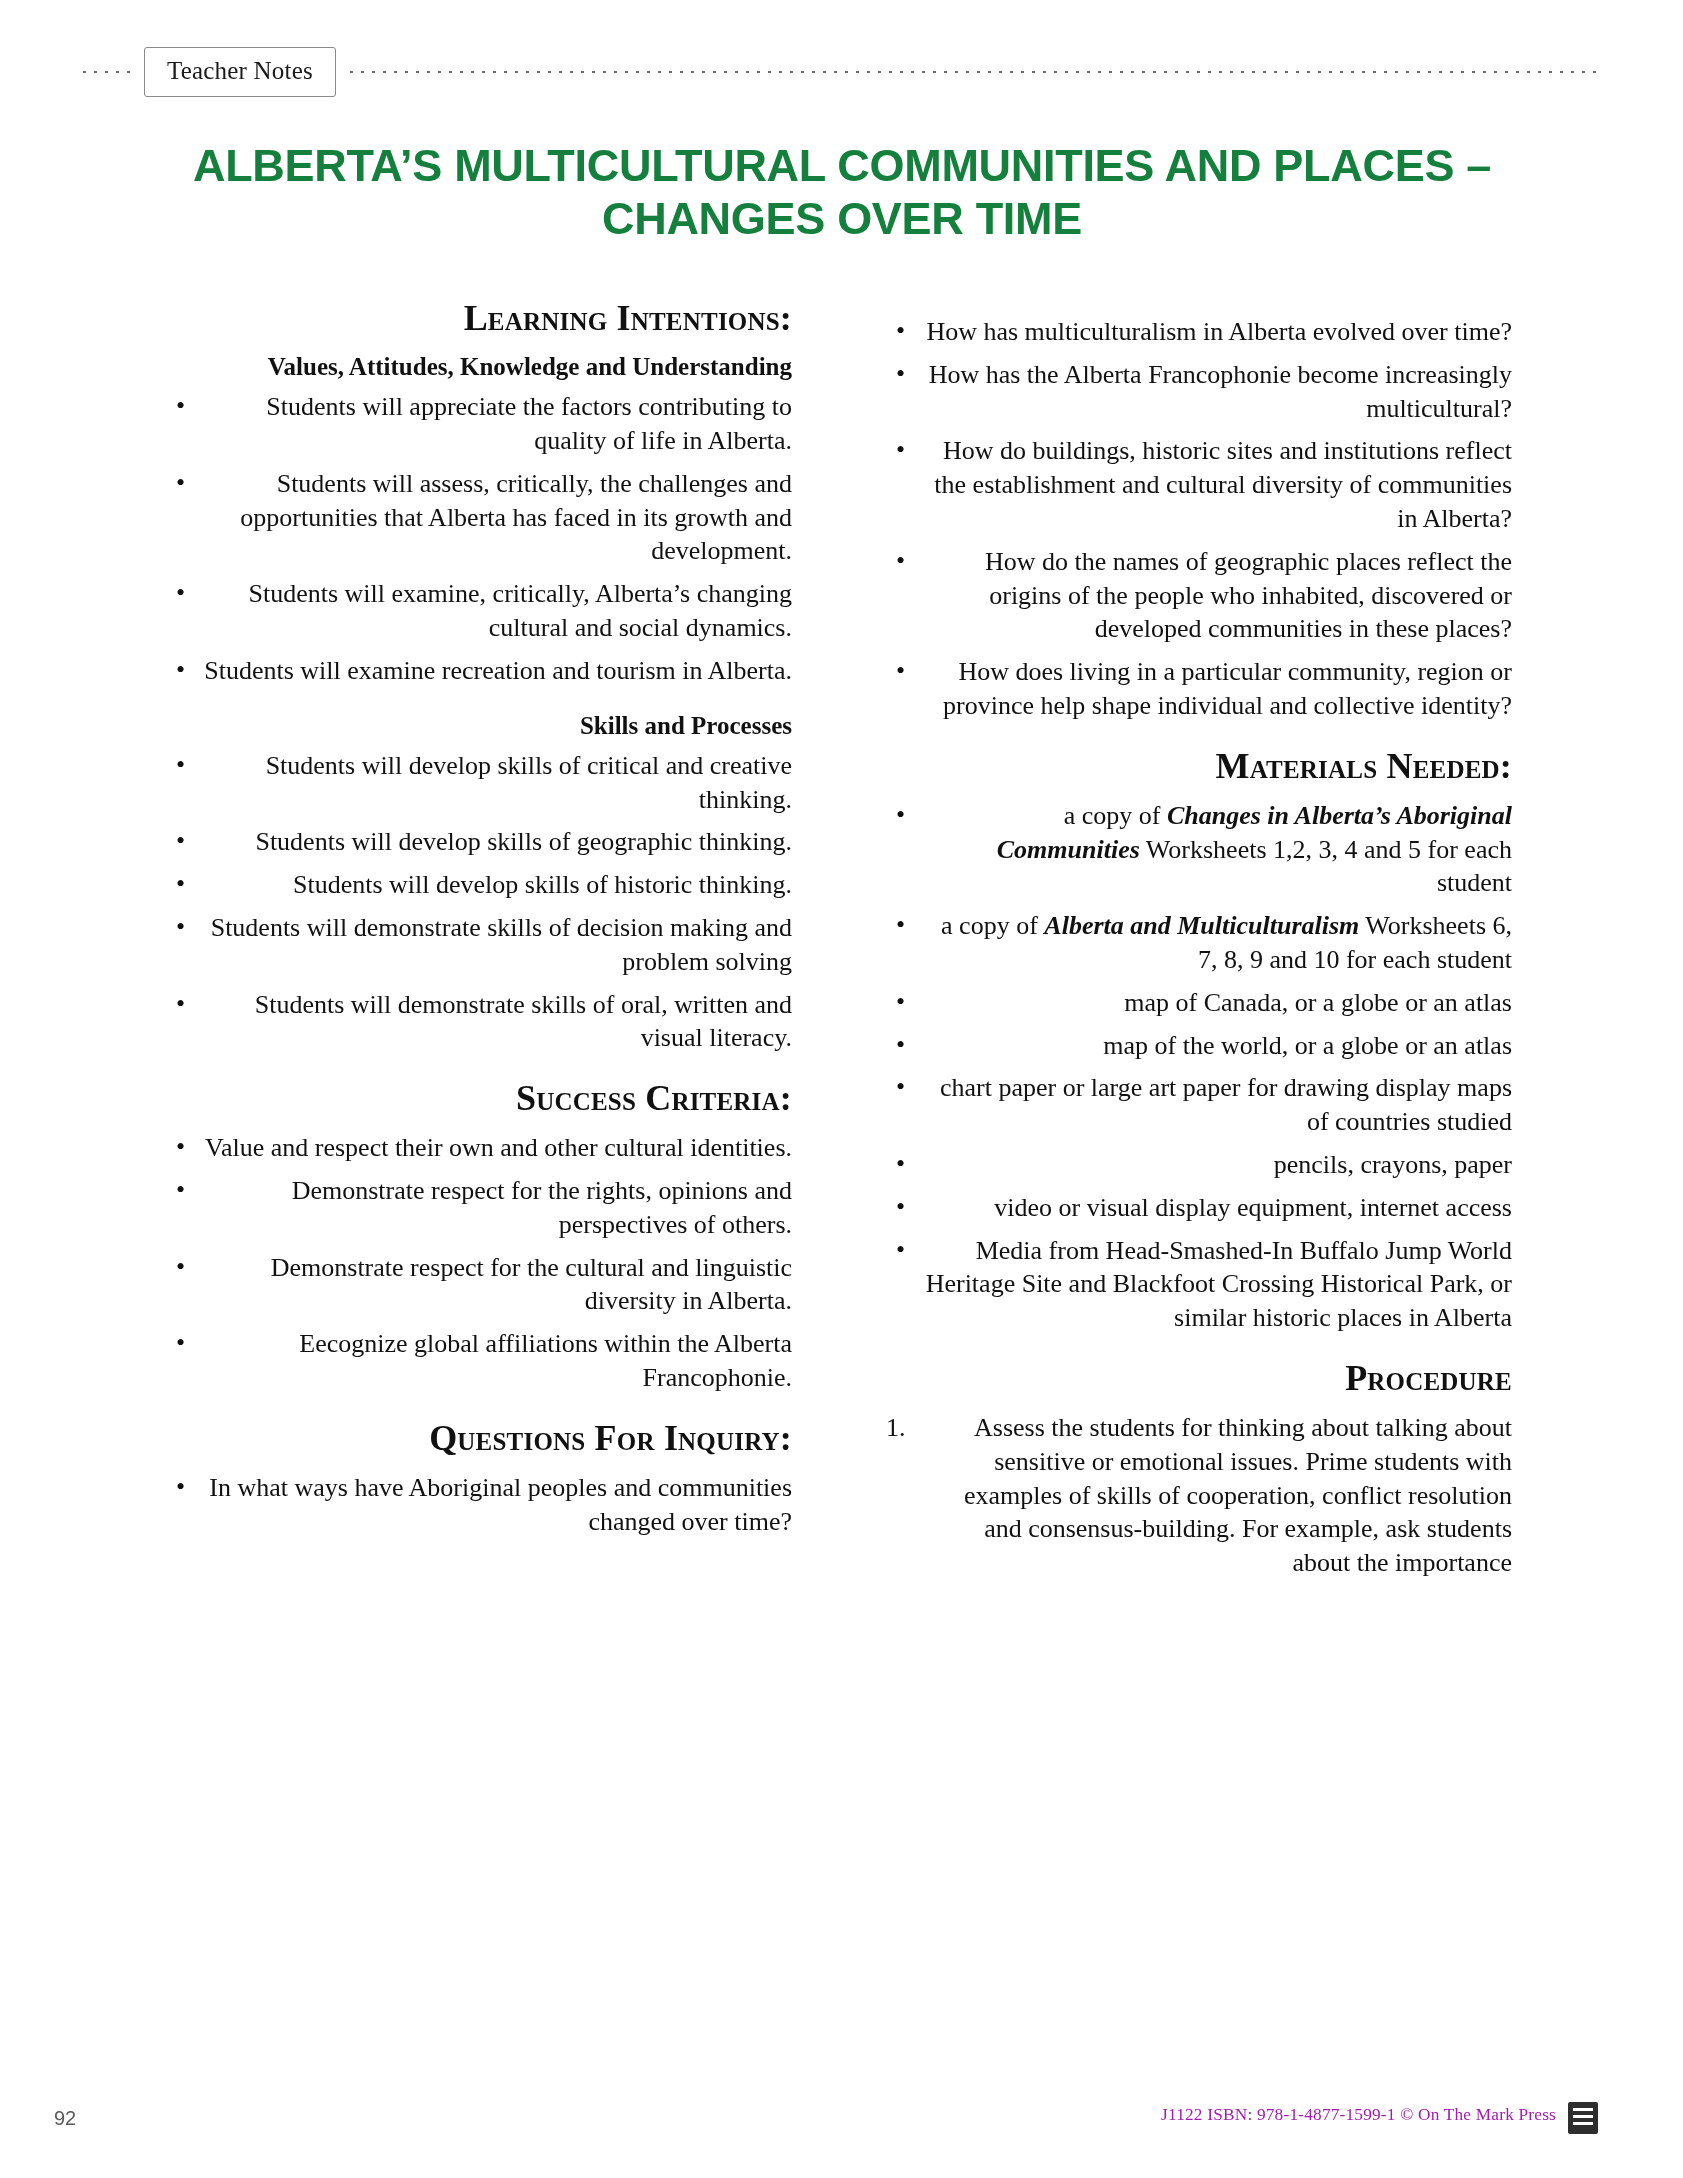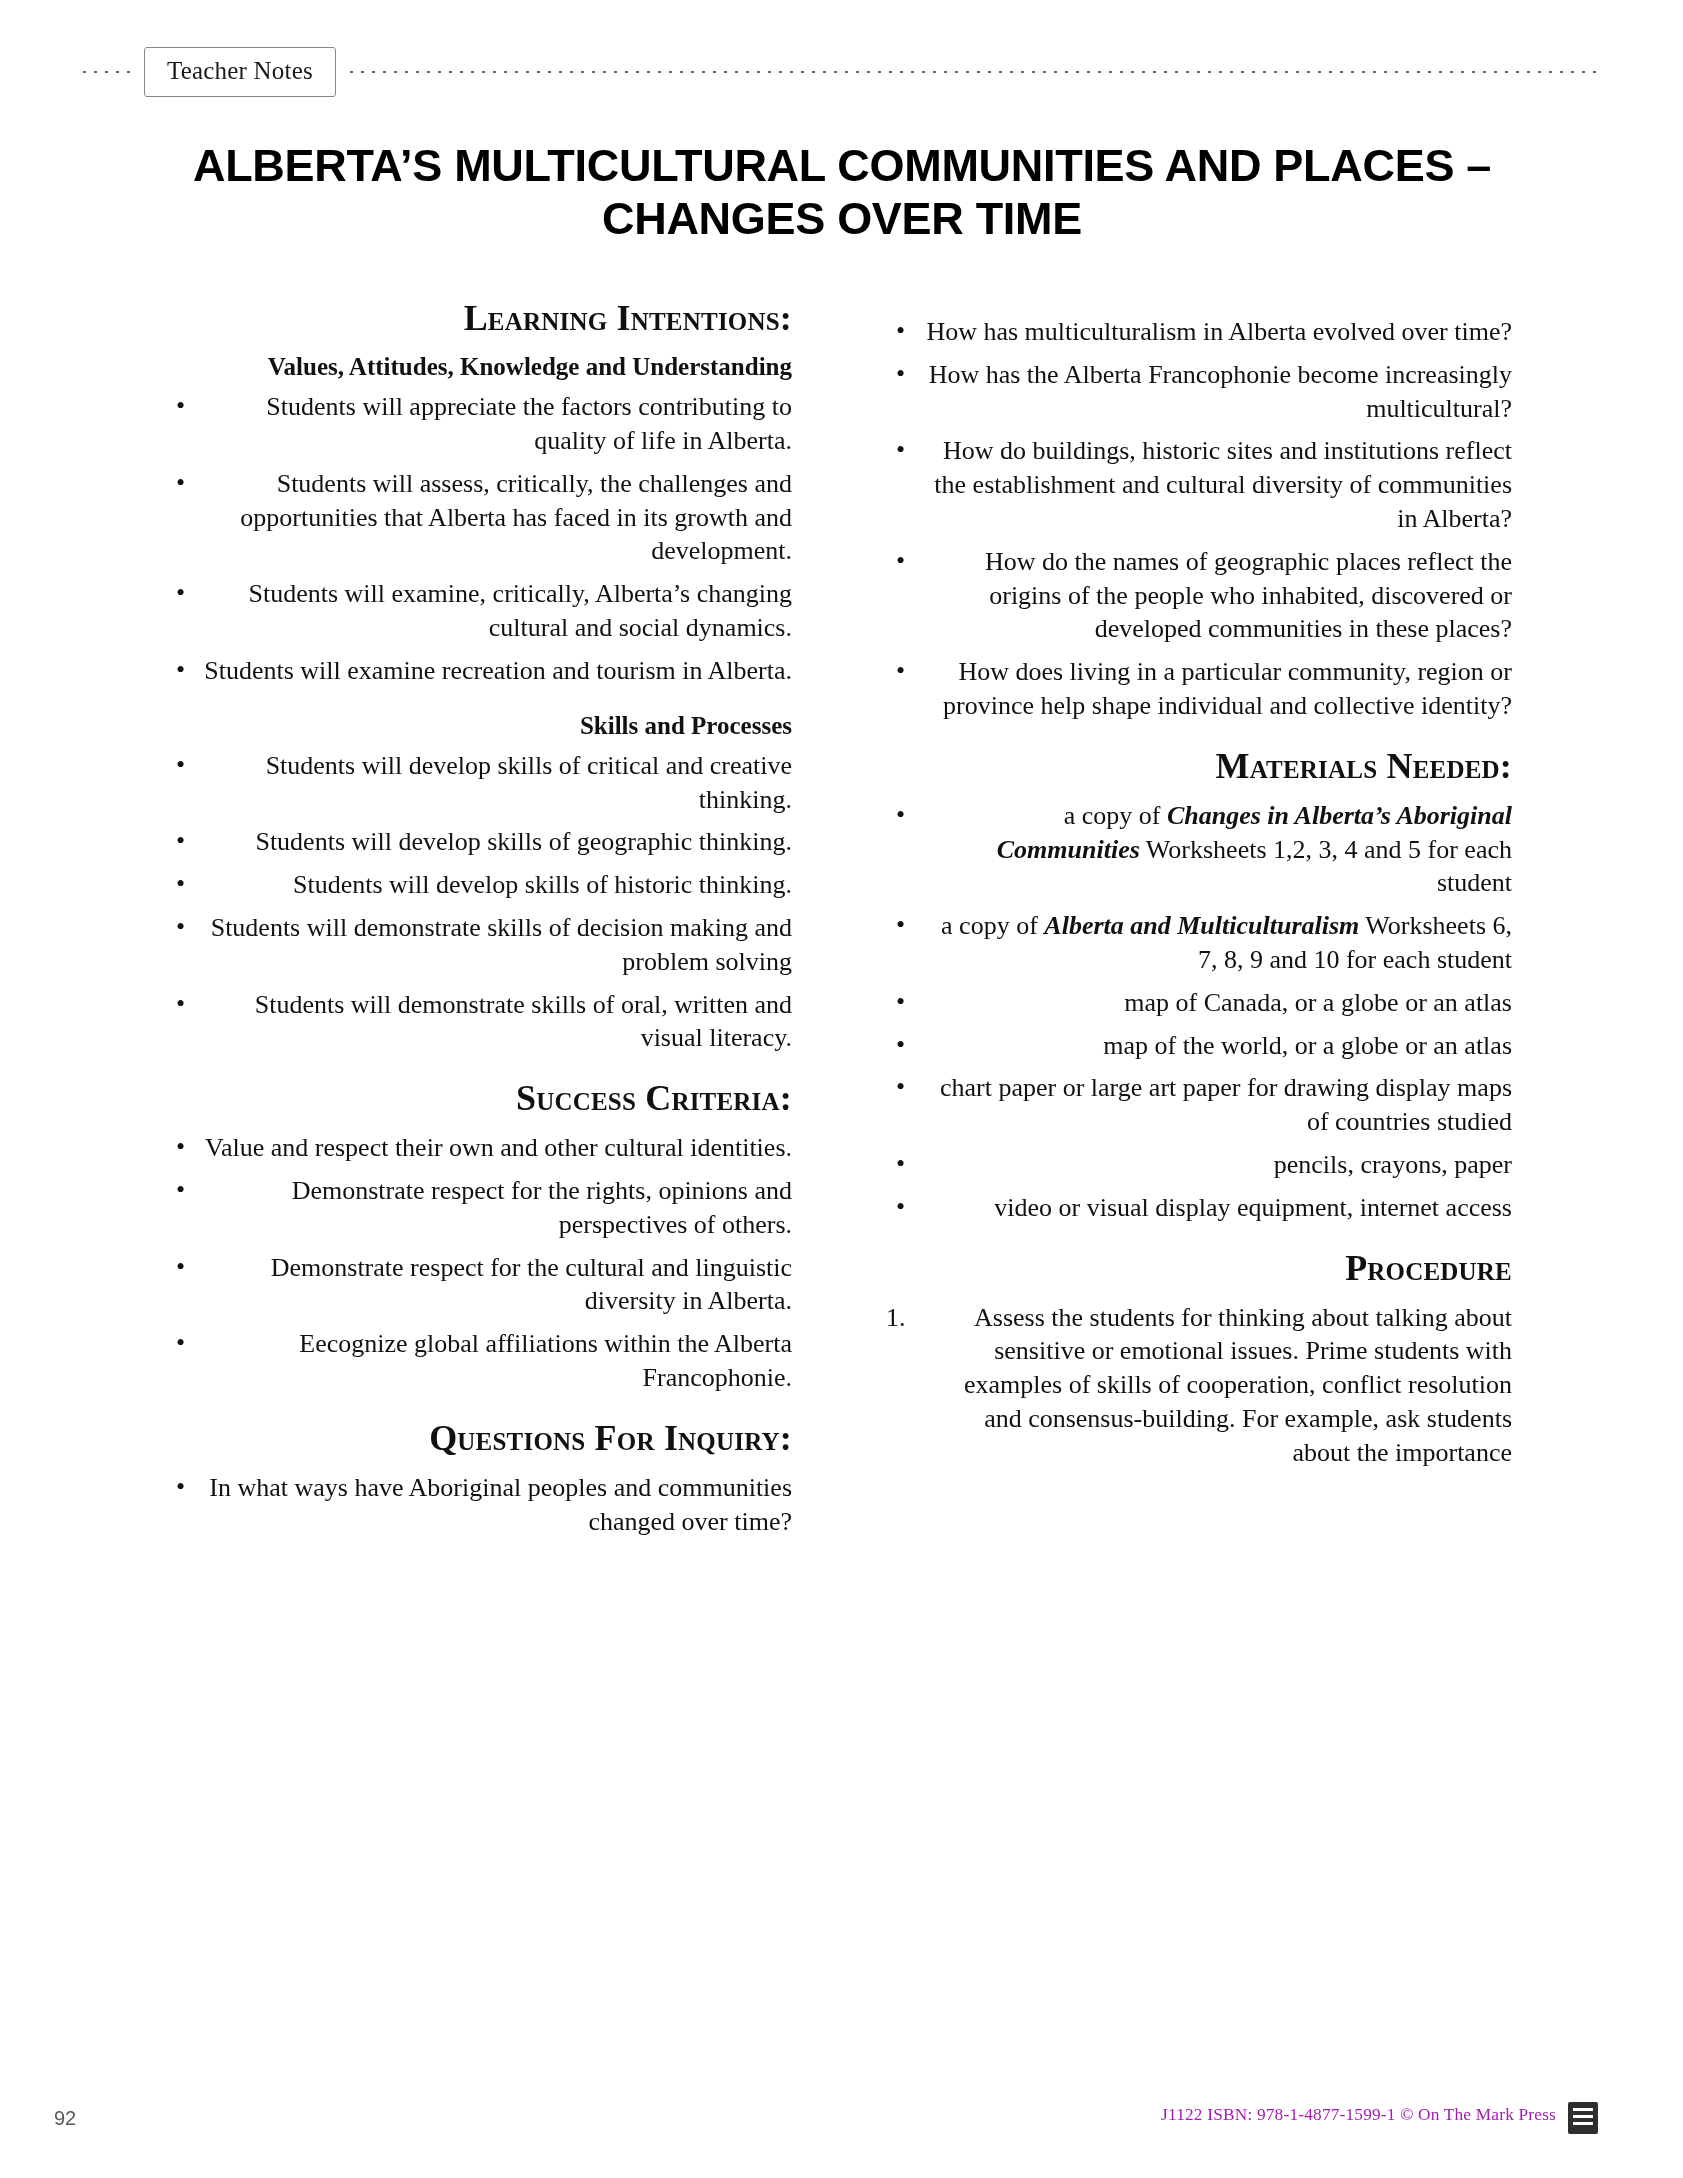--- a/index.html
+++ b/index.html
@@ -69,21 +69,21 @@
     position: absolute;
     top: 139px;
     left: 149px;
     width: 1386px;
     text-align: center;
     font-family: "Liberation Sans", sans-serif;
     font-weight: bold;
     font-size: 45px;
     line-height: 1.18;
     letter-spacing: -0.3px;
-    color: #000000;
+    color: #15803d;
   }
 
   
   .columns {
     position: absolute;
     top: 297px;
     left: 166px;
     width: 1346px;
     display: flex;
     gap: 94px;
@@ -274,20 +274,23 @@
         </li>
         <li>
           <span>chart paper or large art paper for drawing display maps of countries studied</span>
         </li>
         <li>
           <span>pencils, crayons, paper</span>
         </li>
         <li>
           <span>video or visual display equipment, internet access</span>
         </li>
+        <li>
+          <span>Media from Head-Smashed-In Buffalo Jump World Heritage Site and Blackfoot Crossing Historical Park, or similar historic places in Alberta</span>
+        </li>
       </ul>
 
       <h2 class="section gap-top">Procedure</h2>
       <ol class="steps">
         <li>Assess the students for thinking about talking about sensitive or emotional issues. Prime students with examples of skills of cooperation, conflict resolution and consensus-building. For example, ask students about the importance</li>
       </ol>
 
     </div>
   </div>
 

